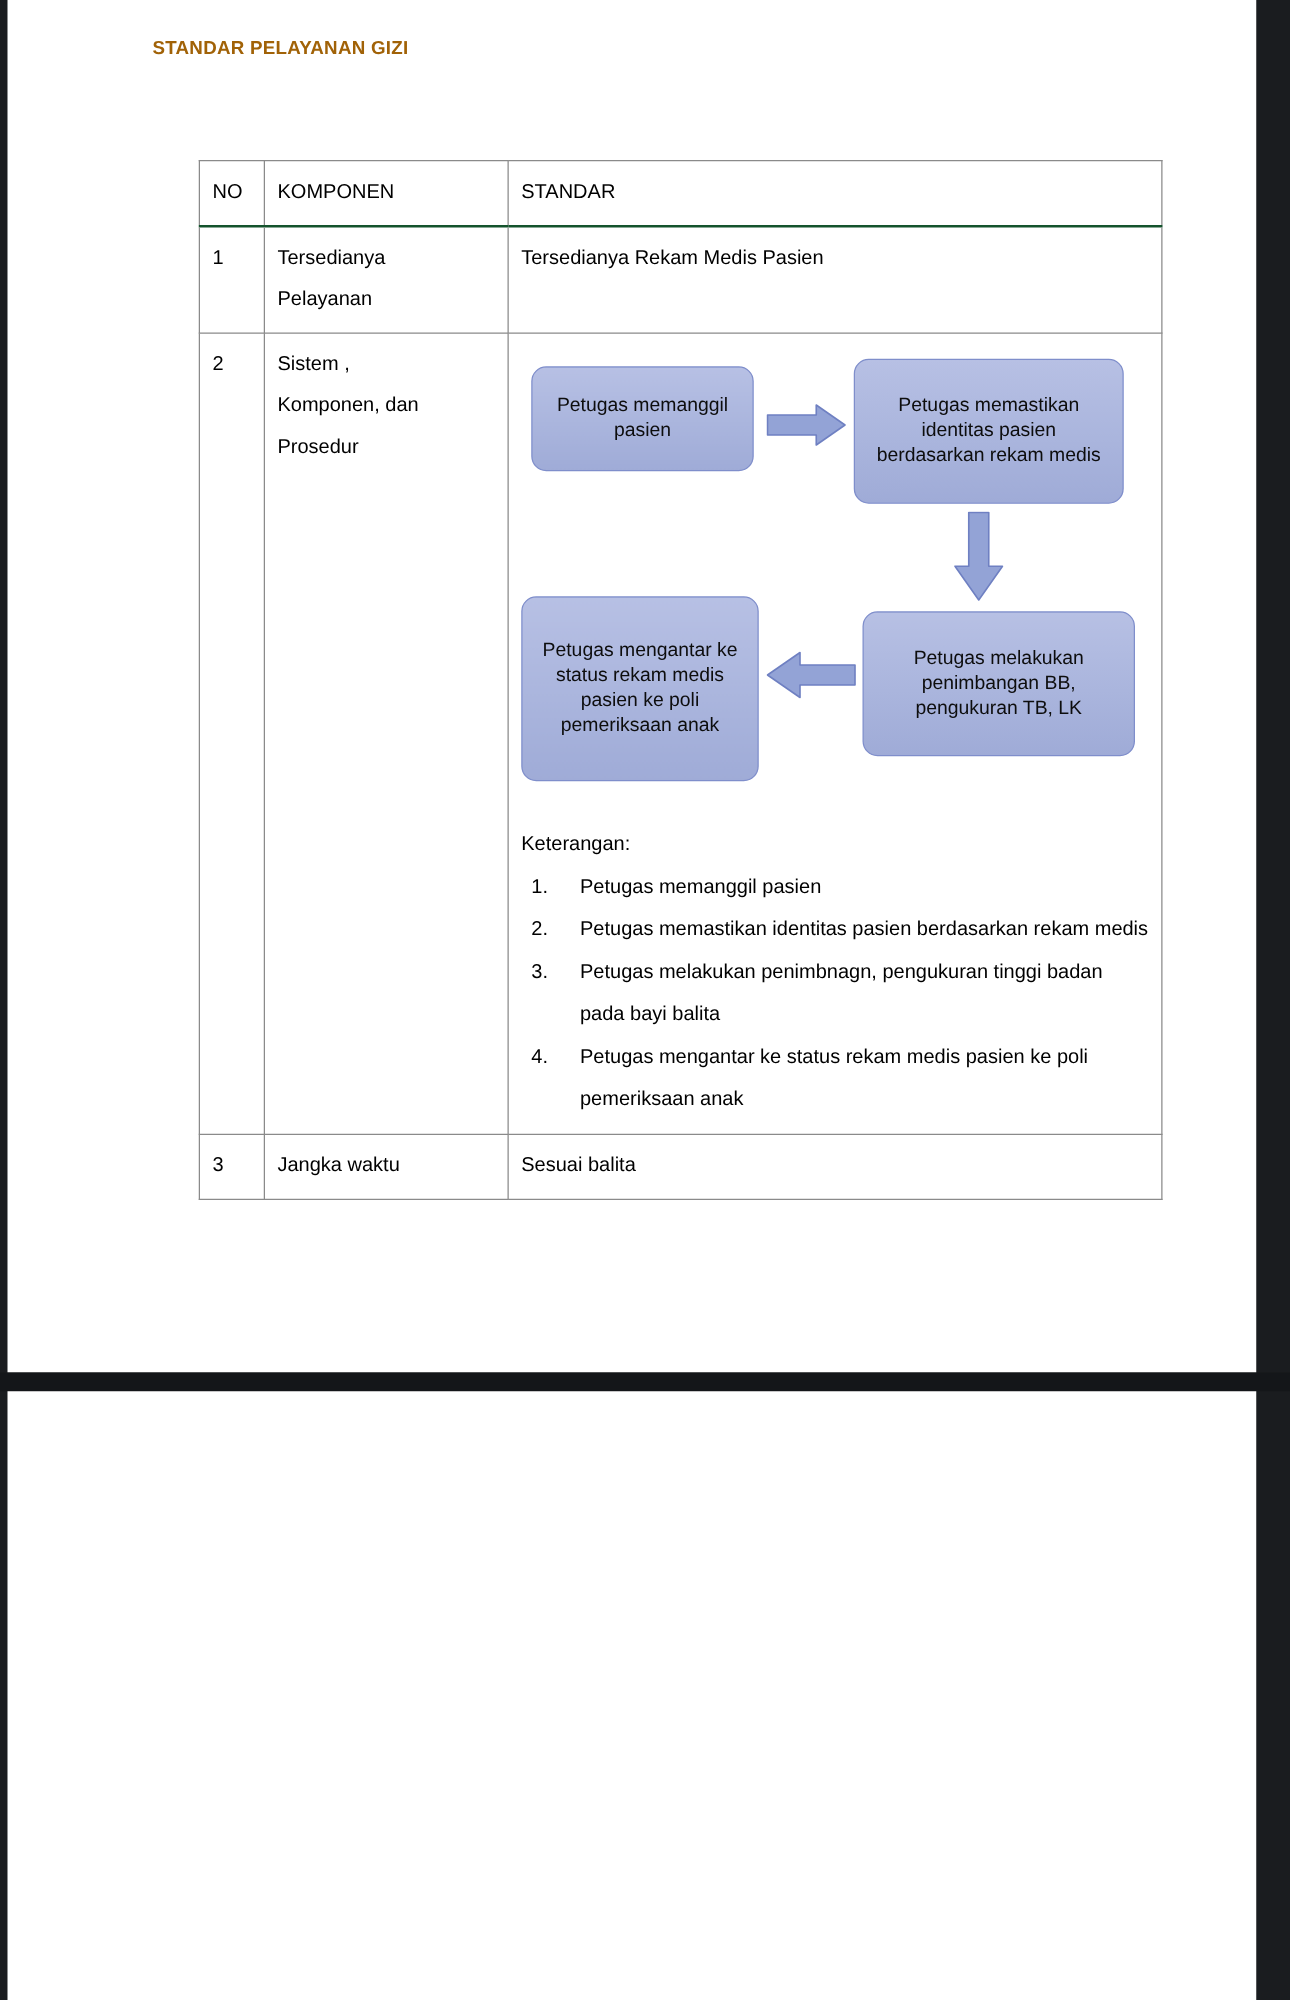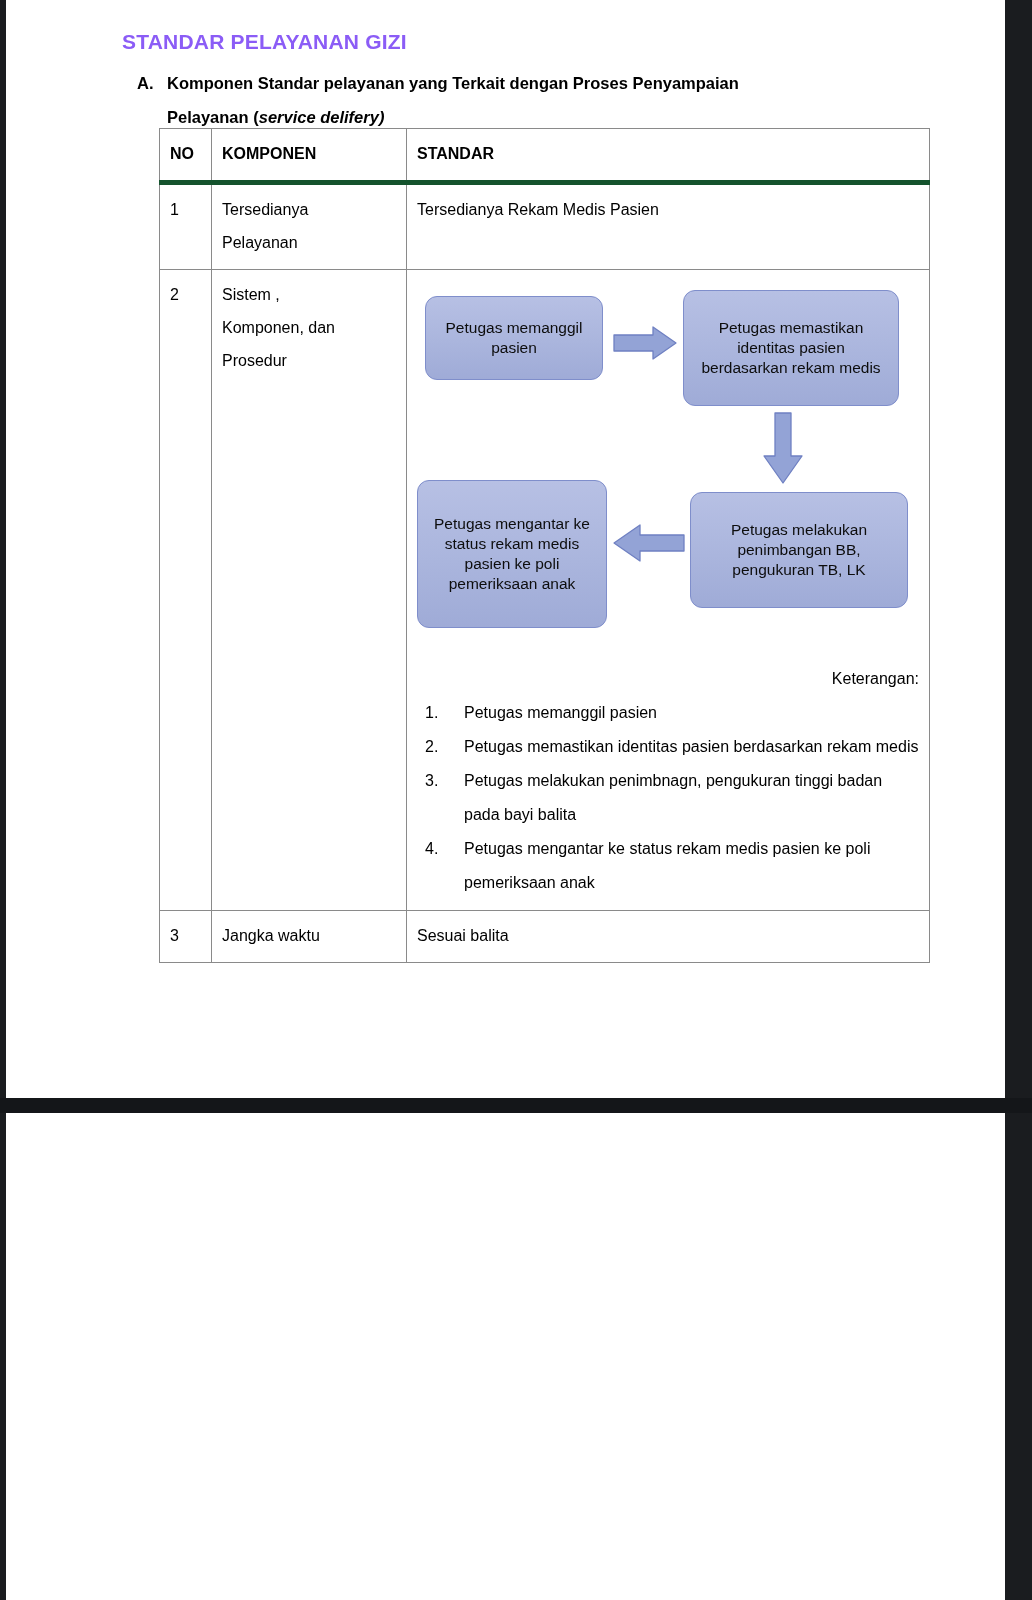--- a/index.html
+++ b/index.html
@@ -28,23 +28,23 @@
     position: absolute;
     left: 0; top: 1098px;
     width: 1032px; height: 15px;
     background: #141619;
   }
 
   
   .doc-title {
     position: absolute;
     left: 116px; top: 30px;
-    font-size: 21px;
+    font-size: 15px;
     font-weight: bold;
-    color: #8b5cf6;
+    color: #a16207;
     letter-spacing: .2px;
   }
   .section-a {
     position: absolute;
     left: 131px; top: 66px;
     width: 760px;
     font-size: 16.5px;
     font-weight: bold;
     color: #000;
     line-height: 34px;
@@ -63,22 +63,22 @@
   }
   table.doc-table td, table.doc-table th {
     border: 1px solid #8a8a8a;
     vertical-align: top;
     padding: 8px 10px 10px 10px;
     text-align: left;
     font-weight: normal;
     line-height: 33px;
   }
   table.doc-table th {
-    font-weight: bold;
-    border-bottom: 5px solid #14532d;
+    font-weight: normal;
+    border-bottom: 2px solid #14532d;
   }
   .col-no { width: 52px; }
   .col-komp { width: 195px; }
   .col-ur { width: 523px; }
 
   #table-main { left: 153px; top: 128px; width: 770px; }
 
   .cell-lines span { display: block; }
 
   
@@ -96,21 +96,21 @@
   }
   ol.num-list > li::before {
     content: counter(li) ".";
     position: absolute;
     left: 8px; top: 0;
     width: 30px;
     text-align: left;
   }
 
   .keterangan-wrap { padding-top: 6px; }
-  .keterangan-label { line-height: 34px; text-align: right; }
+  .keterangan-label { line-height: 34px; }
 
   
   .flow {
     position: relative;
     width: 500px;
     height: 360px;
     margin: 6px 0 12px 0;
   }
   .fbox {
     position: absolute;
@@ -136,24 +136,20 @@
   #arrow-down  { left: 346px; top: 128px; width: 40px; height: 72px; }
   #arrow-left  { left: 196px; top: 240px; width: 72px; height: 38px; }
 </style>
 </head>
 <body>
 
 <div class="sheet" id="sheet-one">
 
   <div class="doc-title">STANDAR PELAYANAN GIZI</div>
 
-  <div class="section-a">
-    <span class="marker">A.</span><span>Komponen Standar pelayanan yang Terkait dengan Proses Penyampaian</span>
-    <span class="cont"><span>Pelayanan (</span><i>service delifery)</i></span>
-  </div>
 
   <table class="doc-table" id="table-main">
     <colgroup>
       <col class="col-no">
         <col class="col-komp">
         <col class="col-ur">
     </colgroup>
     <thead>
       <tr>
         <th>NO</th>

